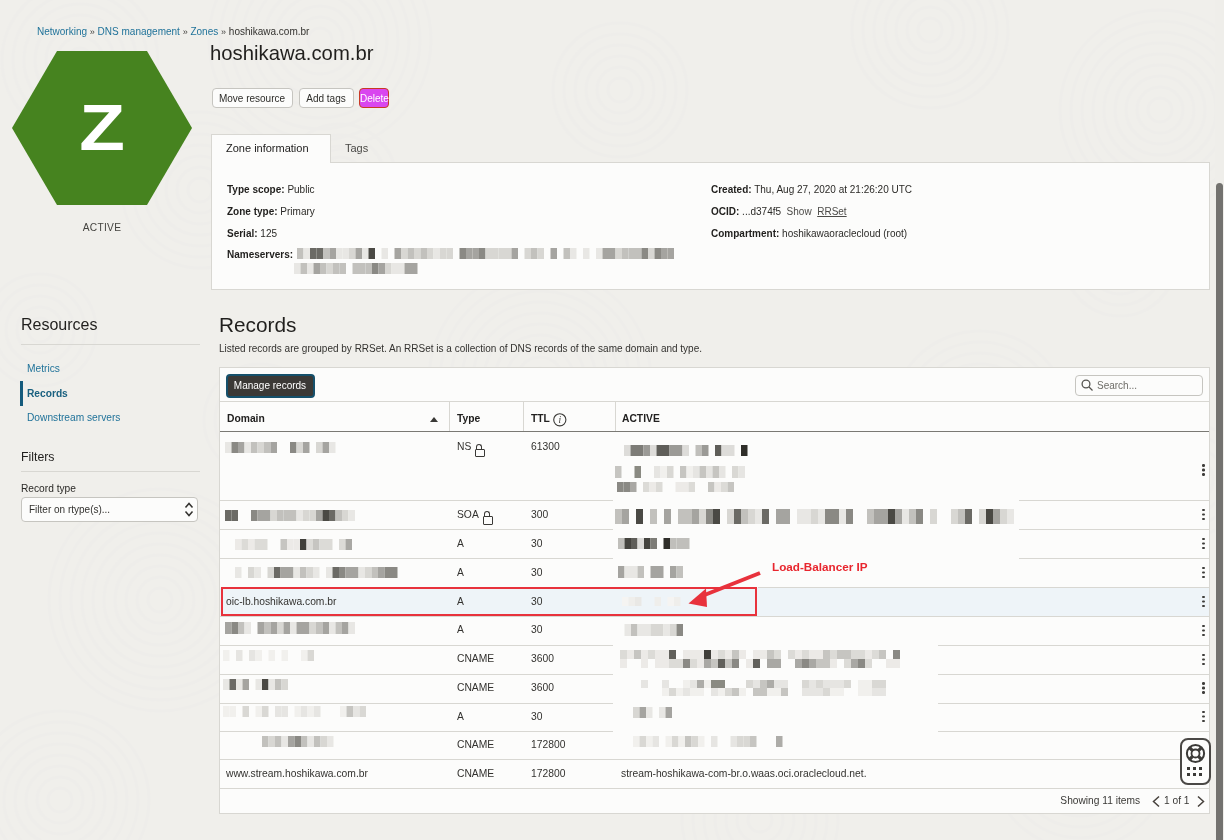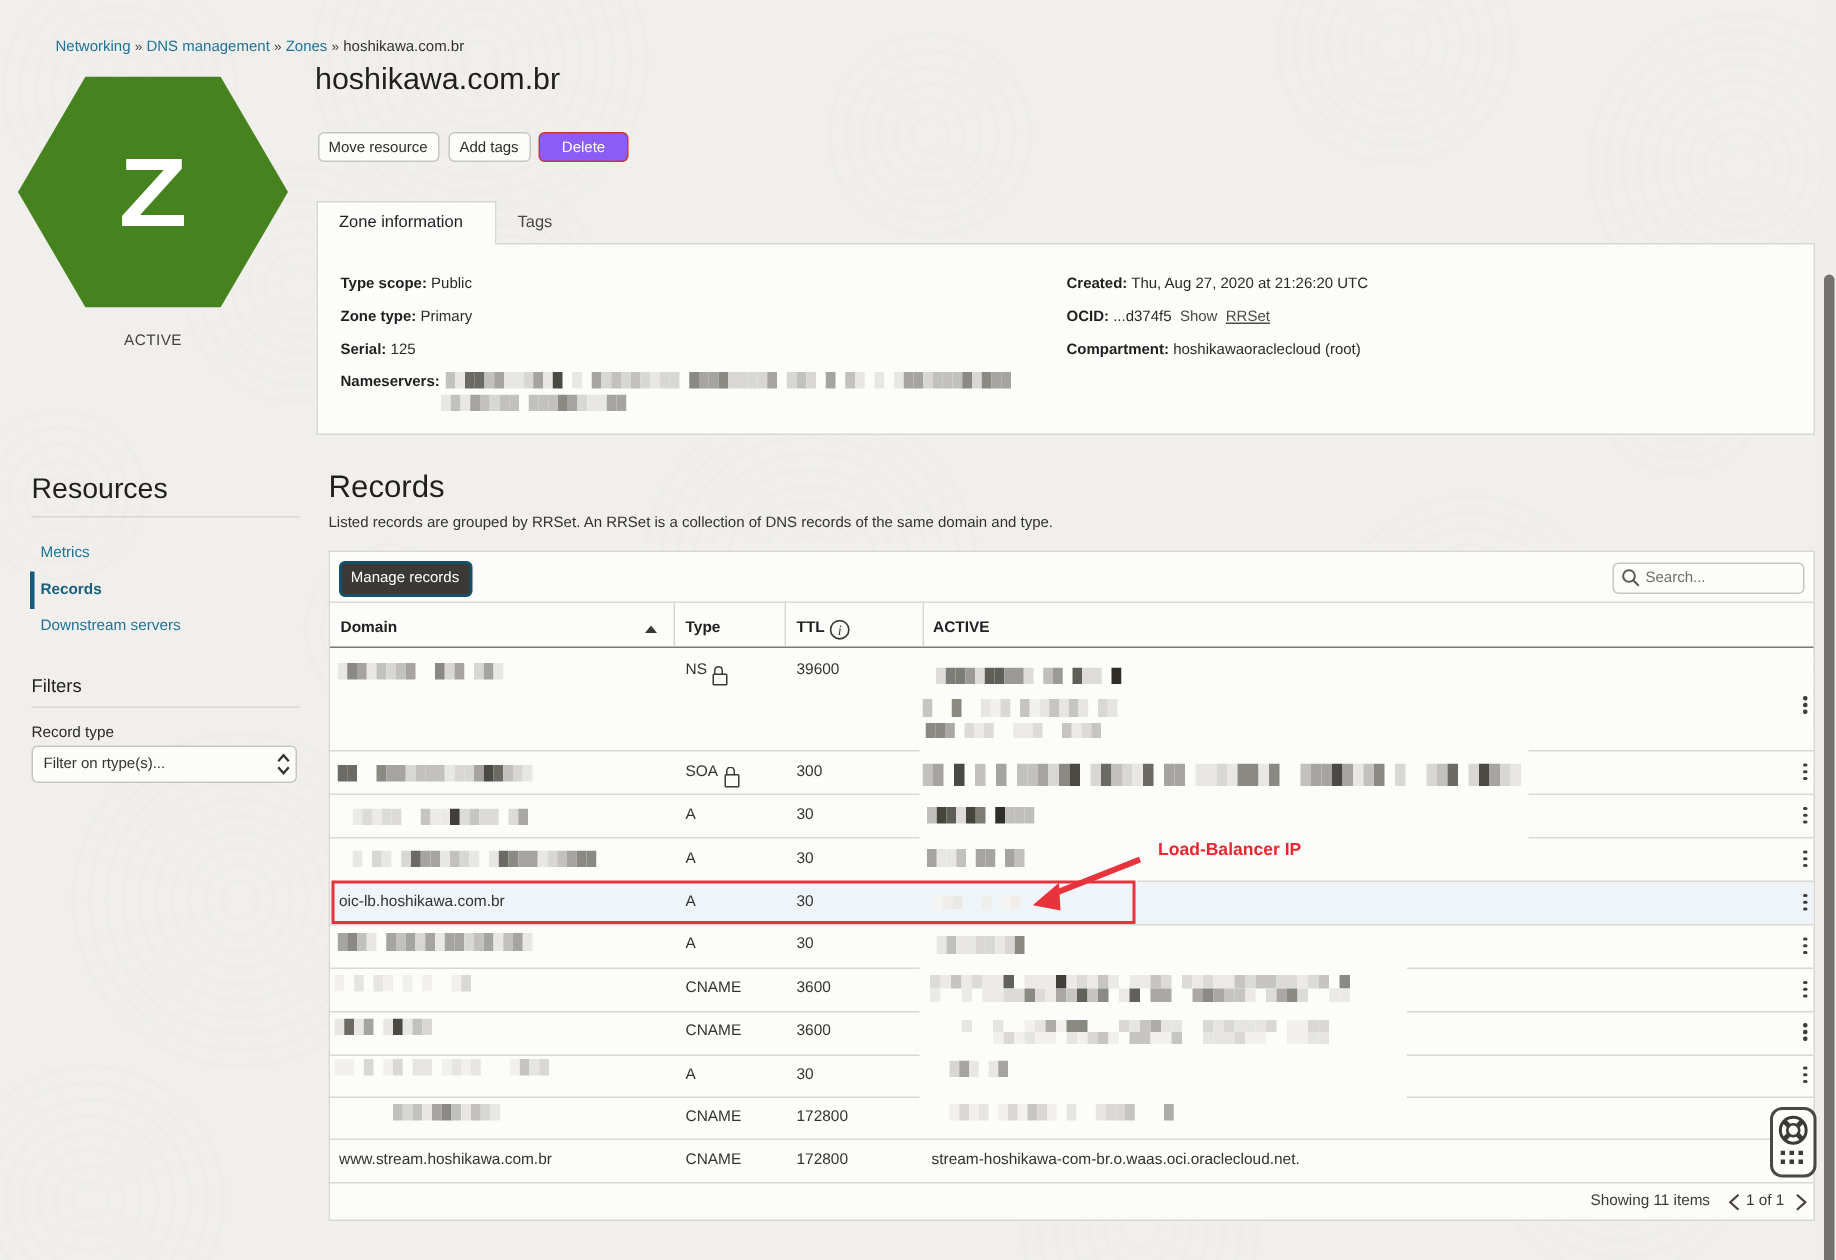--- a/index.html
+++ b/index.html
@@ -164,40 +164,40 @@
 <div class="abs" style="left:21px;top:26px;font-size:10px;margin-left:16px;">
 <span class="crumb">Networking</span> <span style="color:#3f3e3b;font-size:9px">»</span>
 <span class="crumb">DNS management</span> <span style="color:#3f3e3b;font-size:9px">»</span>
 <span class="crumb">Zones</span> <span style="color:#3f3e3b;font-size:9px">»</span>
 <span style="color:#33322f">hoshikawa.com.br</span></div>
 <svg class="abs" style="left:12px;top:51px" width="180" height="154">
 <polygon points="0,77 45,0 135,0 180,77 135,154 45,154" fill="#46831f"></polygon>
 <text x="78.3" y="99.5" transform="scale(1.15,1)" text-anchor="middle" font-family="Liberation Sans,sans-serif" font-size="65" font-weight="bold" fill="#ffffff">Z</text>
   </svg>
 <div class="abs" style="left:12px;top:222px;width:180px;text-align:center;font-size:10.2px;color:#44433f;letter-spacing:.3px">ACTIVE</div>
-<div class="abs" style="left:21px;top:316px;font-size:19px;color:#201f1d">Resources</div>
+<div class="abs" style="left:21px;top:316px;font-size:16px;color:#201f1d">Resources</div>
 <div class="hline" style="left:21px;top:344px;width:179px"></div>
 <div class="abs crumb" style="left:27px;top:363px;font-size:10.2px">Metrics</div>
 <div class="abs" style="left:20px;top:381px;width:3px;height:25px;background:#155b7c"></div>
 <div class="abs" style="left:27px;top:388px;font-size:10.2px;font-weight:bold;color:#19607f">Records</div>
 <div class="abs crumb" style="left:27px;top:412px;font-size:10.2px">Downstream servers</div>
 <div class="abs" style="left:21px;top:450px;font-size:12.3px;color:#201f1d">Filters</div>
 <div class="hline" style="left:21px;top:471px;width:179px"></div>
 <div class="abs" style="left:21px;top:483px;font-size:10.2px;color:#2b2a27">Record type</div>
 <div class="abs" style="left:21px;top:497px;width:177px;height:25px;box-sizing:border-box;
 background:#fcfcfb;border:1px solid #c6c5c0;border-radius:4px"></div>
 <div class="abs" style="left:29px;top:504px;font-size:10px;color:#33322f">Filter on rtype(s)...</div>
 <svg class="abs" style="left:184px;top:502px" width="10" height="15" fill="none" stroke="#33322f" stroke-width="1.5">
 <path d="M1.5,5.5 L5,1.5 L8.5,5.5"></path>
     <path d="M1.5,9.5 L5,13.5 L8.5,9.5"></path>
   </svg>
 <div class="abs" style="left:210px;top:42px;font-size:20.3px;color:#201f1d">hoshikawa.com.br</div>
 <div class="btn" style="left:211.5px;top:88px;width:81px;height:20px;line-height:19px">Move resource</div>
 <div class="btn" style="left:298.5px;top:88px;width:55px;height:20px;line-height:19px">Add tags</div>
-<div class="btn" style="left:359px;top:88px;width:60px;height:20px;line-height:19px;background:#8b5cf6;border-color:#c93a24;color:#fff">Delete</div>
+<div class="btn" style="left:359px;top:88px;width:30px;height:20px;line-height:19px;background:#d946ef;border-color:#c93a24;color:#fff">Delete</div>
 <div class="panel" style="left:211px;top:134px;width:120px;height:29px;border-bottom:none"></div>
 <div class="abs" style="left:226px;top:142px;font-size:11px;font-weight:normal;color:#222120">Zone information</div>
 <div class="abs" style="left:345px;top:142px;font-size:11px;color:#4a4946">Tags</div>
 <div class="panel" style="left:211px;top:162px;width:999px;height:128px;border-top:none"></div>
 <div class="abs" style="left:330px;top:162px;width:880px;height:1px;background:#d8d7d2"></div>
 <div class="abs" style="left:212px;top:162px;width:118px;height:2px;background:#fcfcfb"></div>
 <div class="abs" style="left:227px;top:184px;font-size:10px"><span class="lbl">Type scope:</span> Public</div>
 <div class="abs" style="left:227px;top:206px;font-size:10px"><span class="lbl">Zone type:</span> Primary</div>
 <div class="abs" style="left:227px;top:228px;font-size:10px"><span class="lbl">Serial:</span> 125</div>
 <div class="abs" style="left:227px;top:249px;font-size:10px"><span class="lbl">Nameservers:</span></div>
@@ -316,21 +316,21 @@
     <polygon points="4,0 8,5 0,5" fill="#3a3936"></polygon>
   </svg>
 <div class="cell" style="left:457px;top:413px;font-weight:bold;color:#222120">Type</div>
 <div class="cell" style="left:531px;top:413px;font-weight:bold;color:#222120">TTL</div>
 <svg class="abs" style="left:552.5px;top:412.5px" width="15" height="15">
     <circle cx="6.8" cy="6.8" r="6.1" fill="none" stroke="#3a3936" stroke-width="1.1"></circle>
     <text x="6.8" y="10.2" text-anchor="middle" font-size="9.5" font-style="italic" font-family="Liberation Serif,serif" fill="#3a3936">i</text>
   </svg>
 <div class="cell" style="left:622px;top:413px;font-weight:bold;color:#222120">ACTIVE</div>
 <div class="cell" style="left:457px;top:441.2px">NS</div>
-<div class="cell" style="left:531px;top:441.2px">39600</div>
+<div class="cell" style="left:531px;top:441.2px">61300</div>
 <div class="lock" style="left:474.5px;top:448.7px"></div>
 <div class="dots" style="left:1202px;top:464.4px"></div>
 <div class="cell" style="left:457px;top:508.5px">SOA</div>
 <div class="cell" style="left:531px;top:508.5px">300</div>
 <div class="lock" style="left:482.5px;top:516.0px"></div>
 <div class="dots" style="left:1202px;top:508.7px"></div>
 <div class="cell" style="left:457px;top:537.5px">A</div>
 <div class="cell" style="left:531px;top:537.5px">30</div>
 <div class="dots" style="left:1202px;top:537.7px"></div>
 <div class="cell" style="left:457px;top:566.5px">A</div>

